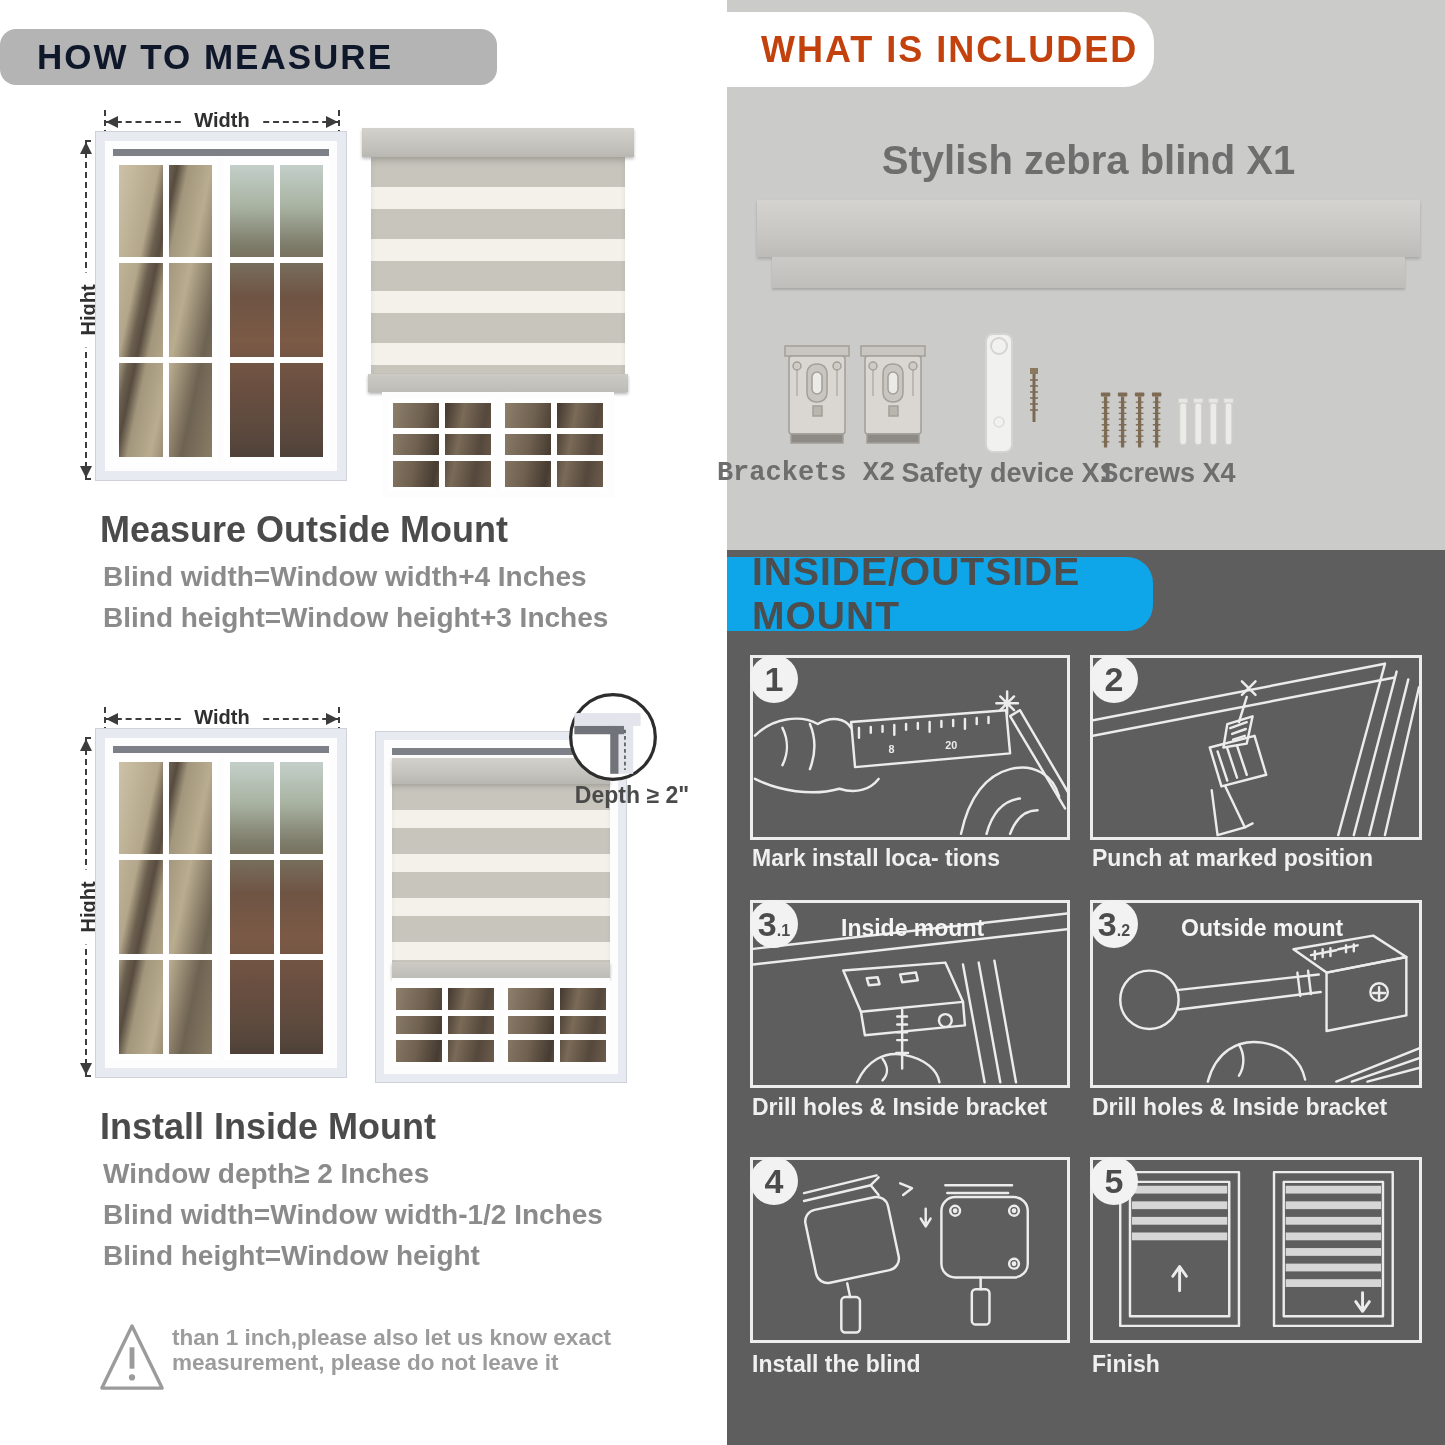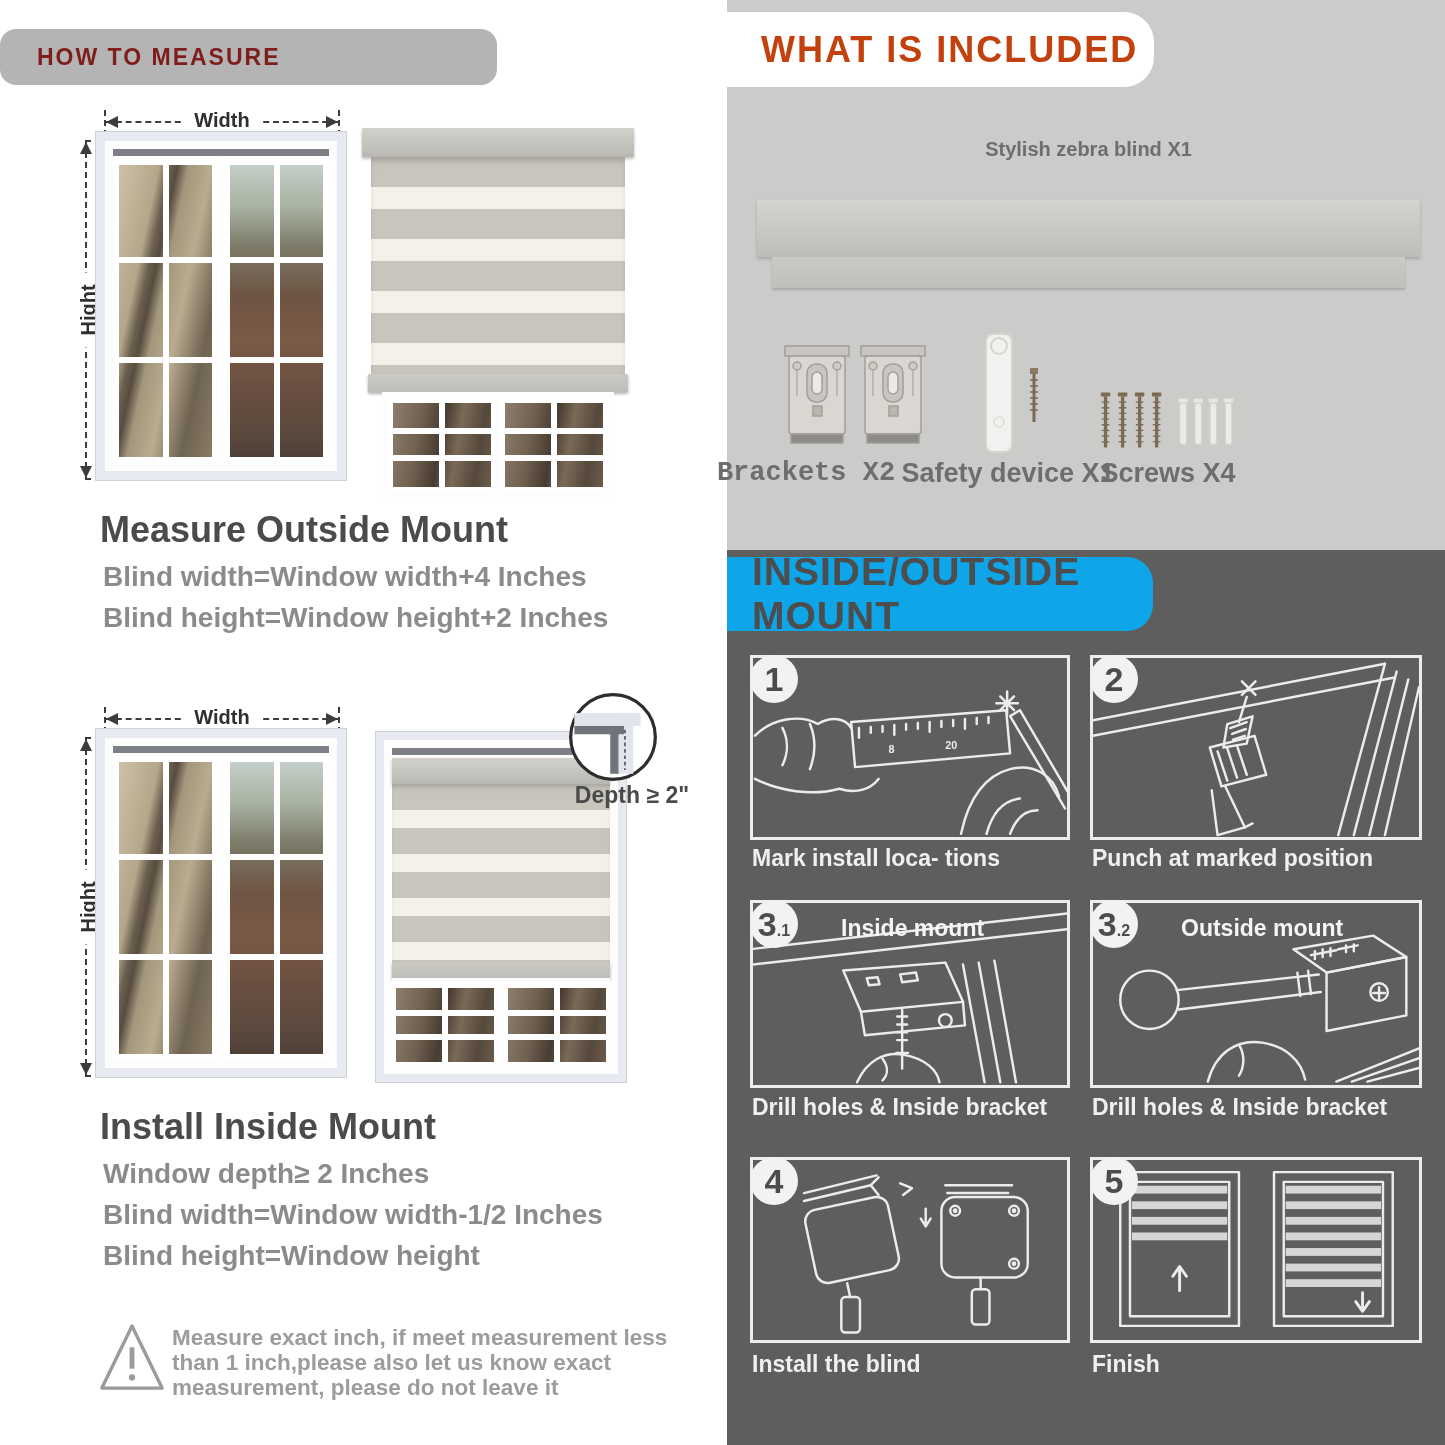--- a/index.html
+++ b/index.html
@@ -3,21 +3,21 @@
 <meta charset="utf-8">
 <style>
   html,body{margin:0;padding:0;background:#fff;}
   .canvas{position:relative;width:1445px;height:1445px;background:#ffffff;overflow:hidden;
           font-family:"Liberation Sans",sans-serif;}
   .abs{position:absolute;}
 
   
   .hdr-left{position:absolute;left:0;top:29px;width:497px;height:56px;background:#b4b4b4;
             border-radius:16px;display:flex;align-items:center;}
-  .hdr-left span{color:#7f1d1d;font-size:23px;font-weight:700;letter-spacing:2px;padding-left:37px;}
+  .hdr-left span{color:#0f172a;font-size:35px;font-weight:700;letter-spacing:2px;padding-left:37px;}
 
   .h2{position:absolute;font-size:36px;font-weight:700;color:#4b4b4b;white-space:nowrap;}
   .spec-line{position:absolute;font-size:28px;font-weight:700;color:#8b8b8b;white-space:nowrap;}
 
   
   .dim-h{position:absolute;height:0;border-top:2px dashed #3c3c3c;}
   .dim-h .lbl{position:absolute;left:50%;top:-14px;transform:translateX(-50%);background:#fff;
               padding:0 12px;font-size:20px;font-weight:700;color:#2f2f2f;white-space:nowrap;}
   .dim-h .ah-l{position:absolute;left:0;top:-7px;border-top:6px solid transparent;border-bottom:6px solid transparent;
                border-right:12px solid #3c3c3c;width:0;height:0;}
@@ -65,21 +65,21 @@
 
   .warn-text{position:absolute;font-size:22.5px;font-weight:700;color:#9c9c9c;line-height:25px;}
   .warn-text span{display:block;}
 
   
   .panel-light{position:absolute;left:727px;top:0;width:718px;height:550px;background:#cbcbca;}
   .hdr-included{position:absolute;left:727px;top:12px;width:427px;height:75px;background:#ffffff;
                 border-radius:0 30px 30px 0;display:flex;align-items:center;}
   .hdr-included span{color:#c2410c;font-size:36px;font-weight:700;letter-spacing:2px;padding-left:34px;}
   .product-label{position:absolute;left:757px;top:138px;width:663px;text-align:center;
-                 font-size:20px;font-weight:700;color:#6e6e6e;}
+                 font-size:40px;font-weight:700;color:#6e6e6e;}
   .rail1{position:absolute;left:757px;top:200px;width:663px;height:57px;
          background:linear-gradient(180deg,#d4d3cf,#c5c4c0 70%,#bcbbb7);box-shadow:0 2px 3px rgba(0,0,0,.18);}
   .rail2{position:absolute;left:772px;top:257px;width:633px;height:31px;
          background:linear-gradient(180deg,#cbcac6,#bfbeba);box-shadow:0 2px 2px rgba(0,0,0,.16);}
   .item-label{position:absolute;top:458px;transform:translateX(-50%);font-size:27px;font-weight:700;
               color:#6e6e6e;white-space:nowrap;}
 
   .panel-dark{position:absolute;left:727px;top:550px;width:718px;height:895px;background:#5e5e5e;}
   .hdr-mount{position:absolute;left:727px;top:557px;width:426px;height:74px;background:#0ea5e9;
              border-radius:0 26px 26px 0;display:flex;align-items:center;}
@@ -143,21 +143,21 @@
           <div class="glass g-under"></div>
         </div>
       <div class="pane">
           <div class="glass g-under"></div>
         </div>
     </div>
   </div>
 
   <div class="h2" style="left:100px;top:509px;">Measure Outside Mount</div>
   <div class="spec-line" style="left:103px;top:561px;">Blind width=Window width+4 Inches</div>
-  <div class="spec-line" style="left:103px;top:602px;">Blind height=Window height+2 Inches</div>
+  <div class="spec-line" style="left:103px;top:602px;">Blind height=Window height+3 Inches</div>
 
   <div class="dim-h" style="left:106px;top:718px;width:232px;">
     <i class="ah-l"></i>
       <i class="ah-r"></i>
       <i class="tk-l"></i>
       <i class="tk-r"></i>
     <span class="lbl">Width</span>
   </div>
   <div class="dim-v" style="left:85px;top:739px;height:336px;">
     <i class="ah-t"></i>
@@ -212,21 +212,20 @@
   <div class="spec-line" style="left:103px;top:1158px;">Window depth≥ 2 Inches</div>
   <div class="spec-line" style="left:103px;top:1199px;">Blind width=Window width-1/2 Inches</div>
   <div class="spec-line" style="left:103px;top:1240px;">Blind height=Window height</div>
 
   <svg class="abs" style="left:98px;top:1320px;" width="68" height="76" viewBox="0 0 70 78">
     <path d="M35,6 L66,70 L4,70 Z" fill="none" stroke="#9b9b9b" stroke-width="3.5" stroke-linejoin="round"></path>
     <line x1="35" y1="28" x2="35" y2="50" stroke="#9b9b9b" stroke-width="5"></line>
     <circle cx="35" cy="59" r="3.2" fill="#9b9b9b"></circle>
   </svg>
   <div class="warn-text" style="left:172px;top:1325px;">
-    <span>Measure exact inch, if meet measurement less</span>
     <span>than 1 inch,please also let us know exact</span>
     <span>measurement, please do not leave it</span>
   </div>
 
   <div class="panel-light"></div>
   <div class="hdr-included">
     <span>WHAT IS INCLUDED</span>
   </div>
   <div class="product-label">Stylish zebra blind X1</div>
   <div class="rail1"></div>

